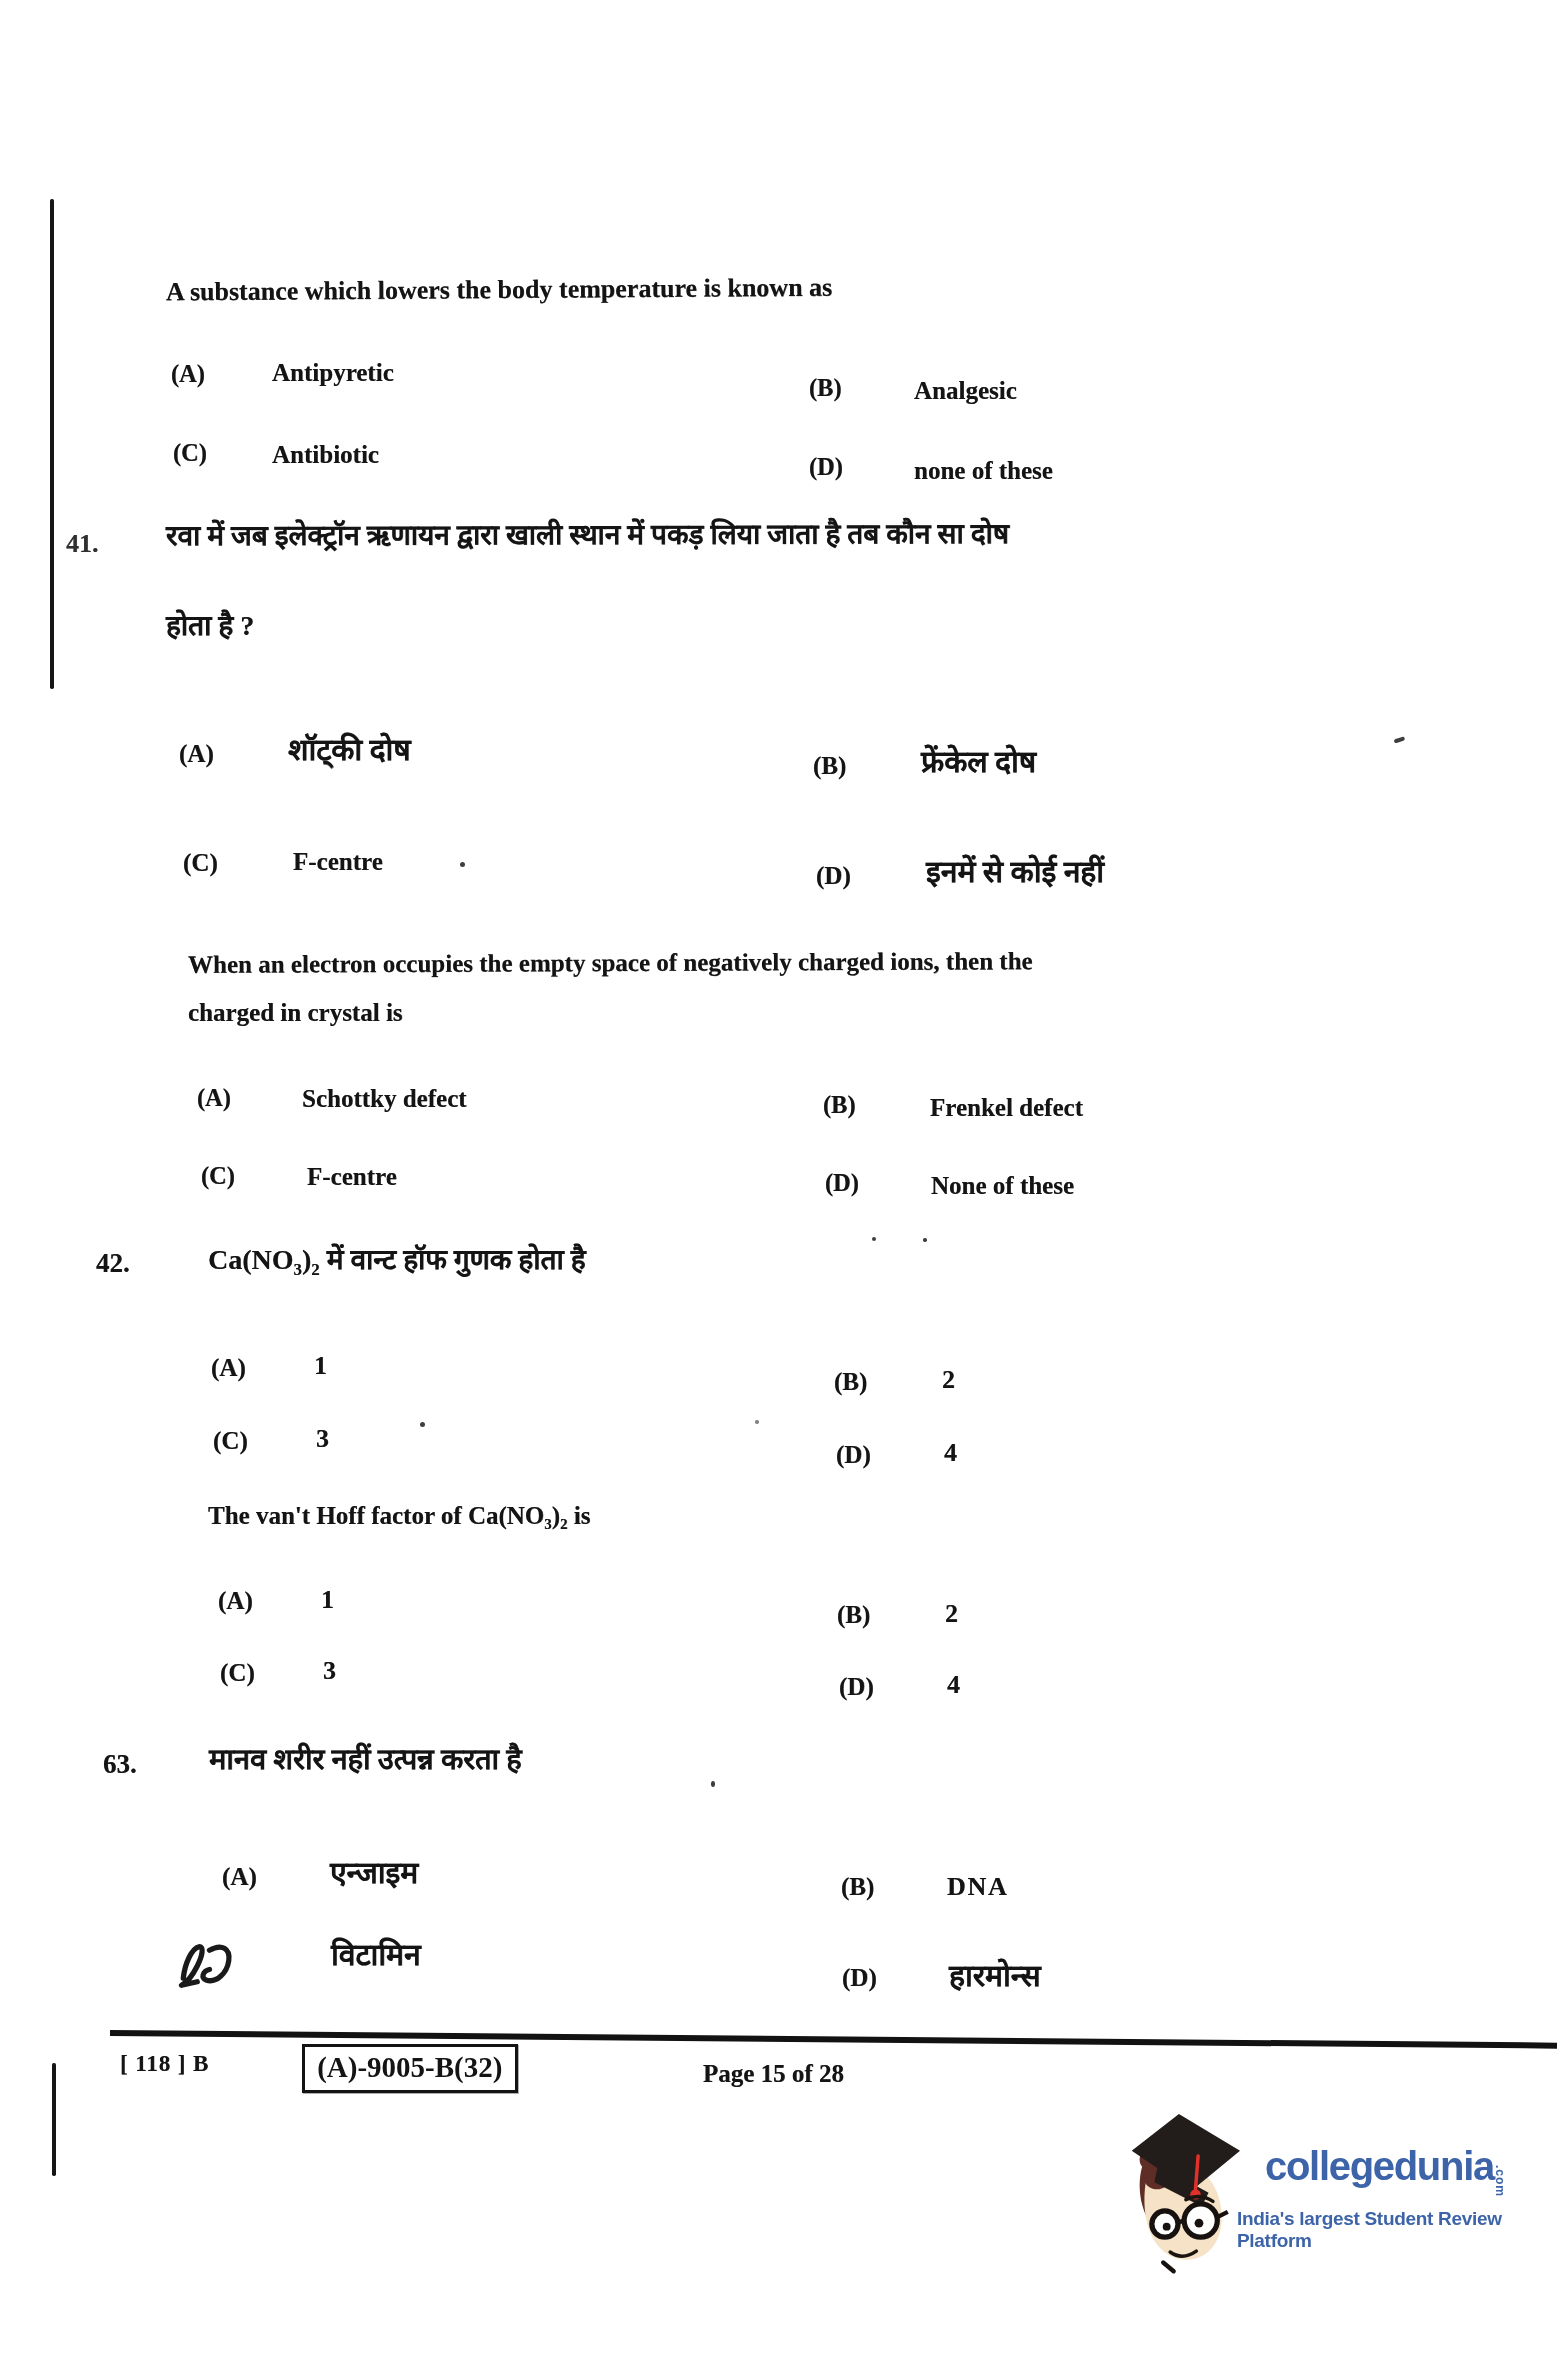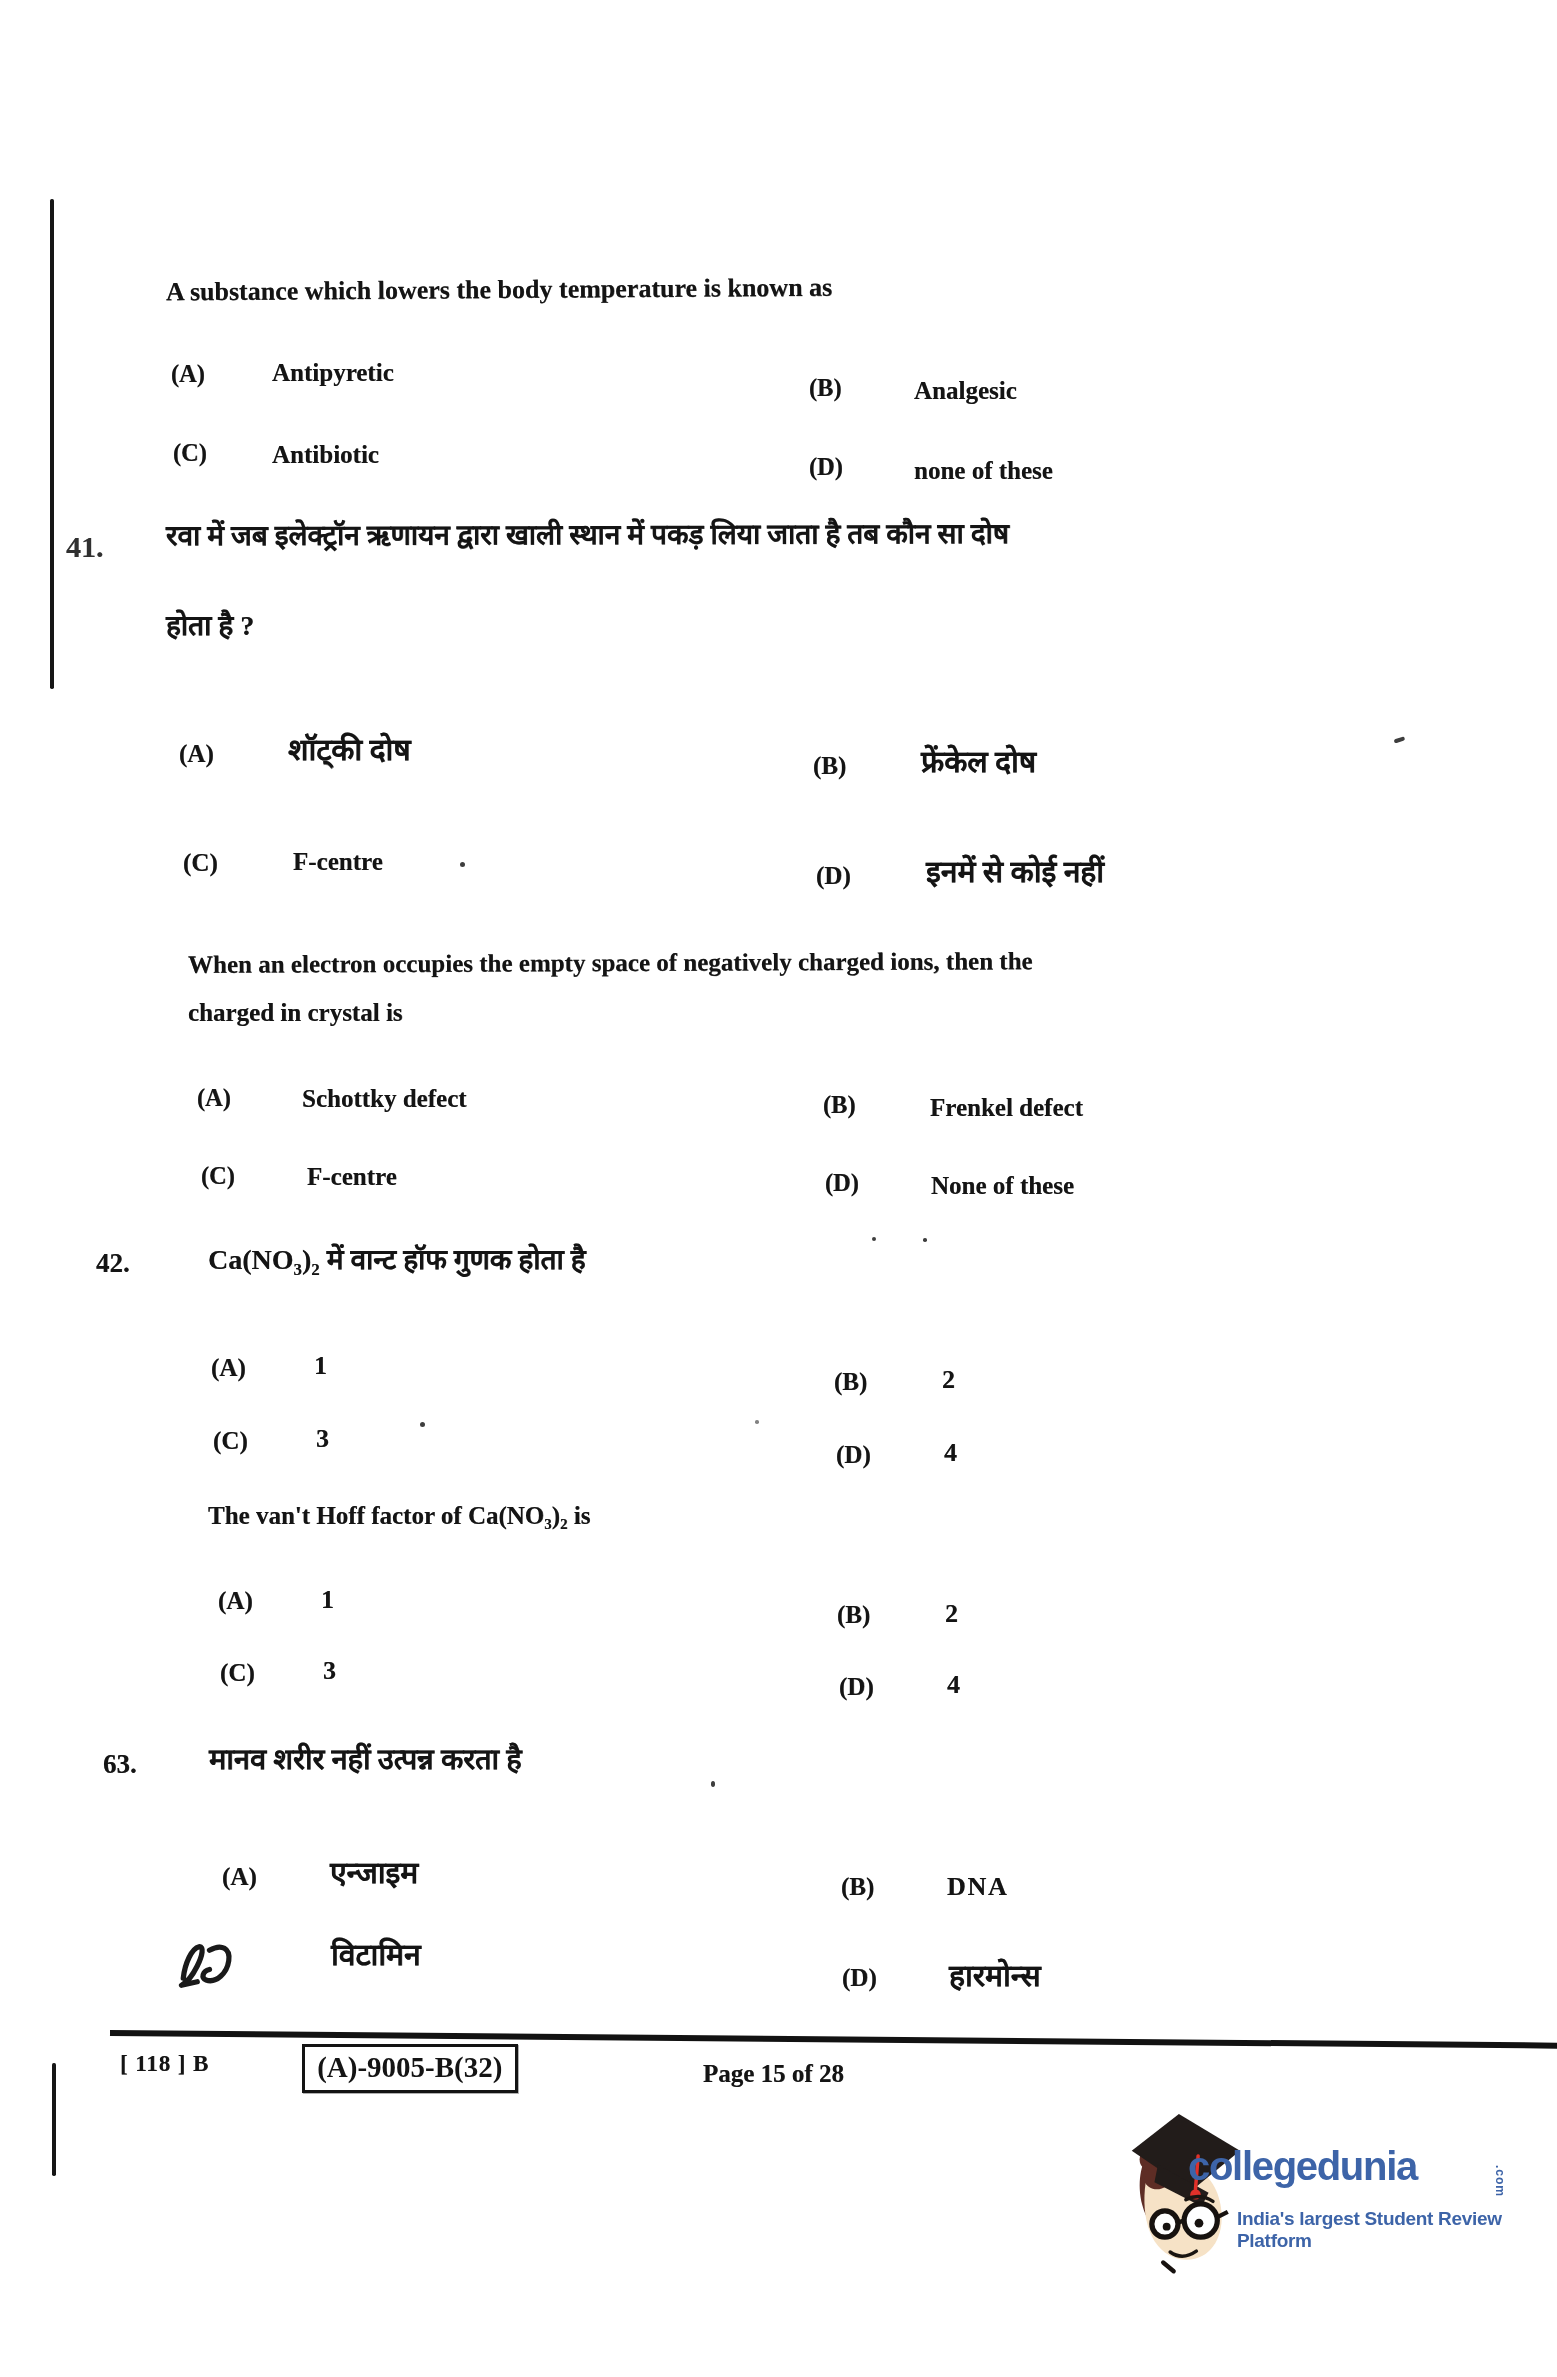--- a/index.html
+++ b/index.html
@@ -81,21 +81,21 @@
 
   <div class="t en" style="left:171px;top:361px;font-size:24.4px;">(A)</div>
   <div class="t en" style="left:272px;top:359px;font-size:25px;">Antipyretic</div>
   <div class="t en" style="left:809px;top:375px;font-size:24.4px;">(B)</div>
   <div class="t en" style="left:914px;top:377px;font-size:25px;">Analgesic</div>
   <div class="t en" style="left:173px;top:440px;font-size:24.4px;">(C)</div>
   <div class="t en" style="left:272px;top:441px;font-size:25px;">Antibiotic</div>
   <div class="t en" style="left:809px;top:454px;font-size:24.4px;">(D)</div>
   <div class="t en" style="left:914px;top:457px;font-size:25px;">none of these</div>
 
-  <div class="t en" style="left:66px;top:530px;font-size:30px;opacity:.88;">41.</div>
+  <div class="t en" style="left:66px;top:530px;font-size:26px;opacity:.88;">41.</div>
   <div class="t hi" style="left:166px;top:520px;font-size:28px;transform:rotate(-0.15deg);">रवा में जब इलेक्ट्रॉन ऋणायन द्वारा खाली स्थान में पकड़ लिया जाता है तब कौन सा दोष</div>
   <div class="t hi" style="left:166px;top:611px;font-size:28px;">होता है ?</div>
 
   <div class="t en" style="left:179px;top:740px;font-size:25px;">(A)</div>
   <div class="t hi" style="left:288px;top:733px;font-size:30px;">शॉट्की दोष</div>
   <div class="t en" style="left:813px;top:752px;font-size:25px;">(B)</div>
   <div class="t hi" style="left:921px;top:745px;font-size:30px;">फ्रेंकेल दोष</div>
   <div class="speck" style="left:1394px;top:738px;width:10.5px;height:4.4px;border-radius:2.6px;transform:rotate(-18deg);"></div>
 
   <div class="t en" style="left:183px;top:849px;font-size:25px;">(C)</div>
@@ -192,19 +192,19 @@
       <circle cx="48" cy="126" r="15" fill="#ffffff" stroke="#17120f" stroke-width="6"></circle>
       <circle cx="89" cy="122" r="19" fill="#ffffff" stroke="#17120f" stroke-width="6"></circle>
       <path d="M63,124 L70,122" stroke="#17120f" stroke-width="5"></path>
       <path d="M108,118 L120,112" stroke="#17120f" stroke-width="5"></path>
       <circle cx="50" cy="129" r="4.5" fill="#17120f"></circle>
       <circle cx="87" cy="125" r="5" fill="#17120f"></circle>
 
       <path d="M54,158 Q68,168 84,157" stroke="#1a1511" stroke-width="4" fill="none" stroke-linecap="round"></path>
       <path d="M46,170 L58,180" stroke="#17120f" stroke-width="5" stroke-linecap="round"></path>
     </svg>
-    <div class="wordmark blue" style="left:1188px;top:2144px;font-size:40px;">collegedunia</div>
+    <div class="wordmark blue" style="left:1265px;top:2144px;font-size:40px;">collegedunia</div>
     <div class="tld blue" style="left:1493px;top:2165px;font-size:12.2px;">.com</div>
     <div class="tagline blue" style="left:1237px;top:2208px;font-size:19px;">India's largest Student Review Platform</div>
   </div>
 
 </div>
 
 
 </body></html>

